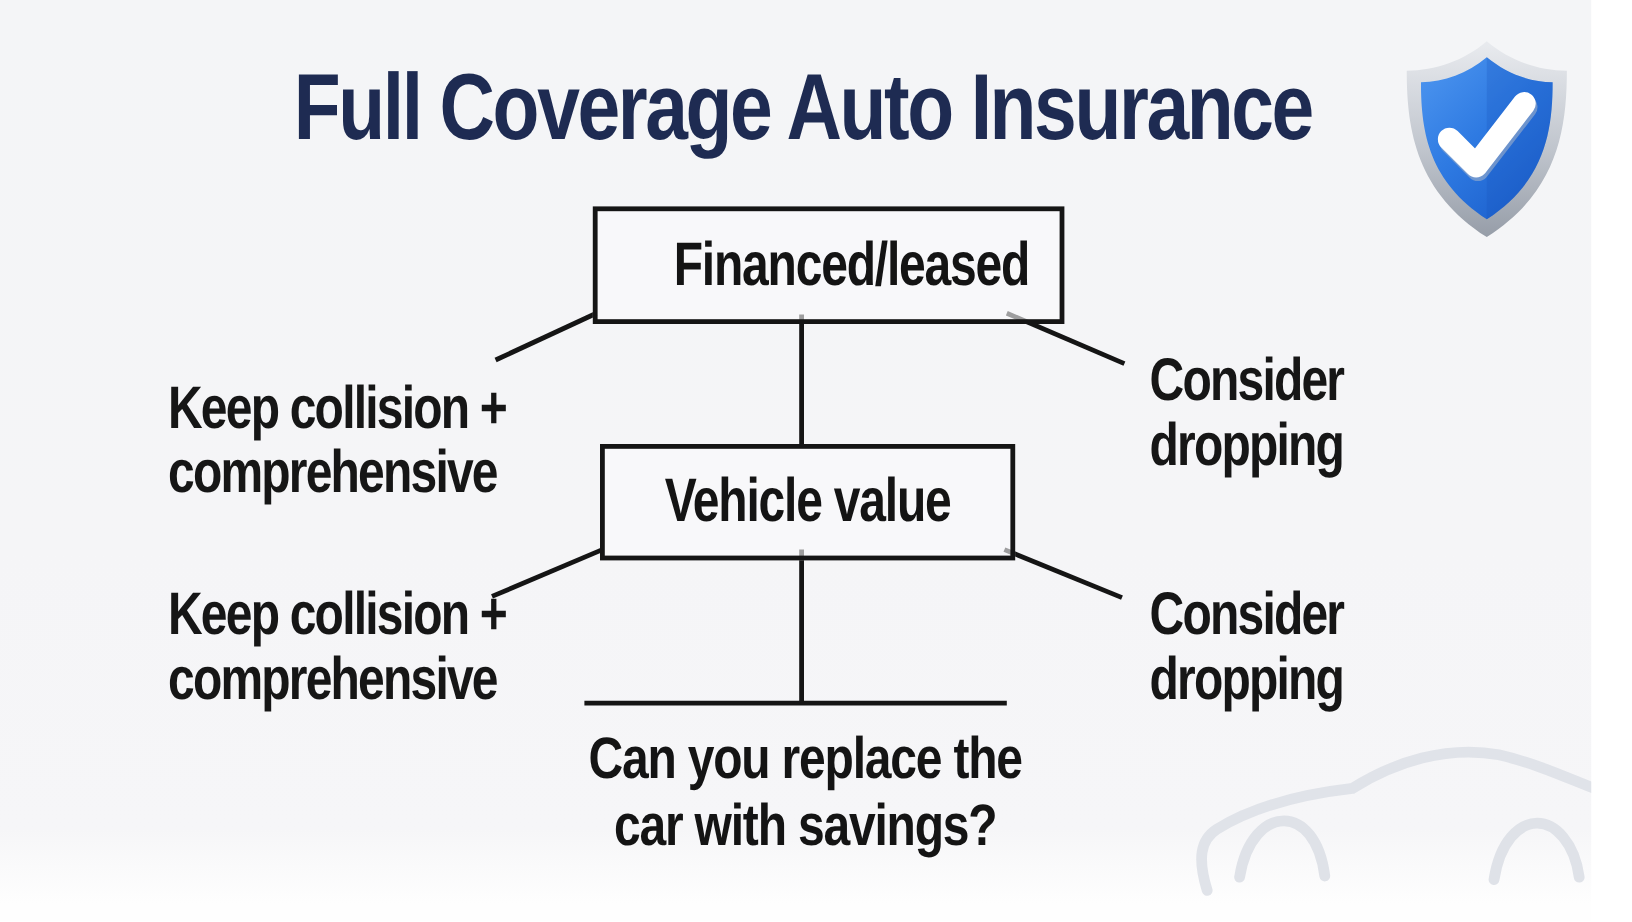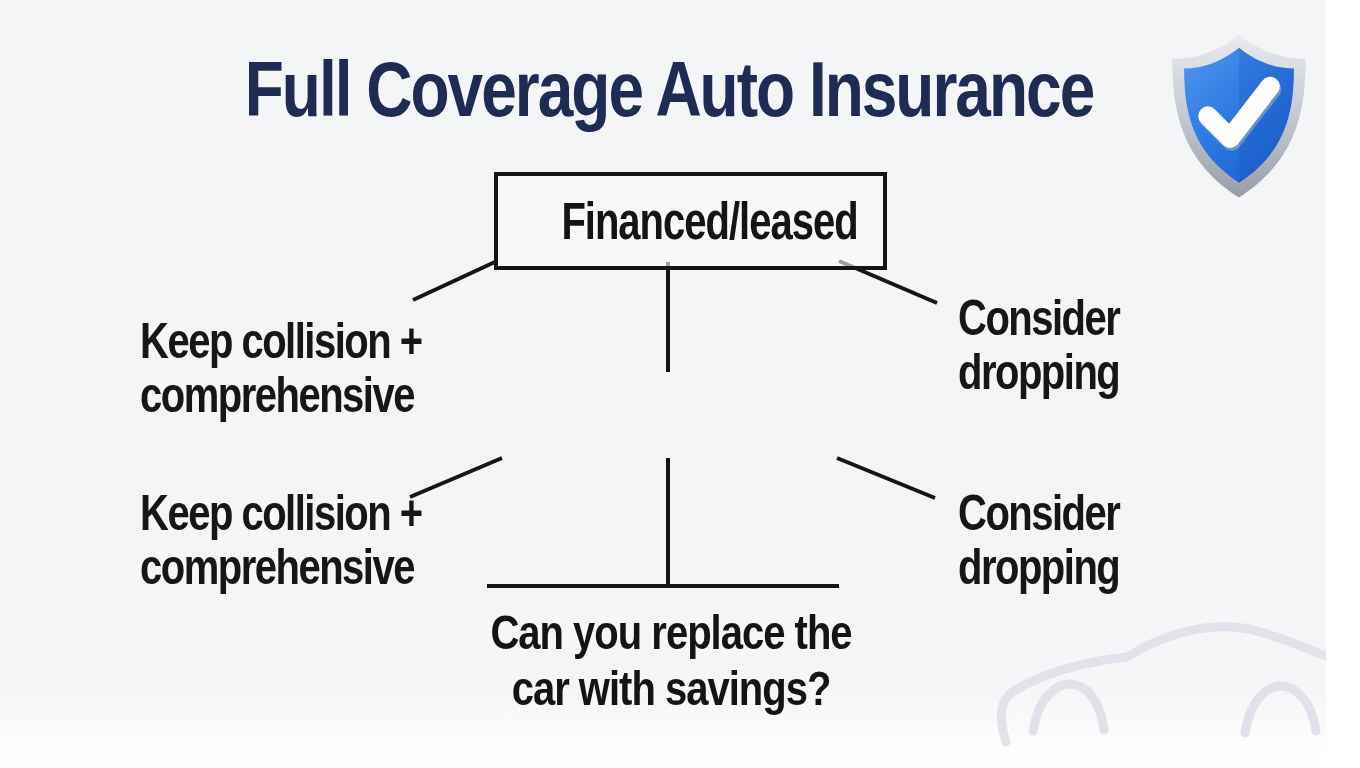--- a/index.html
+++ b/index.html
@@ -129,20 +129,23 @@
     <line x1="668" y1="458" x2="668" y2="586" stroke="#151515" stroke-width="4"></line>
     <line x1="502" y1="458" x2="410" y2="497" stroke="#151515" stroke-width="4"></line>
     <line x1="837" y1="458" x2="935" y2="498" stroke="#151515" stroke-width="4"></line>
     <line x1="487" y1="586" x2="839" y2="586" stroke="#151515" stroke-width="4"></line>
   </svg>
 
   <div class="node node-financed">
     <span class="node-label">Financed/leased</span>
   </div>
 
+  <div class="node node-vehicle">
+    <span class="node-label">Vehicle value</span>
+  </div>
 
   <div class="outcome outcome-keep-top">
     <span>Keep collision +</span><br>
     <span>comprehensive</span>
   </div>
 
   <div class="outcome outcome-drop-top">
     <span>Consider</span><br>
     <span>dropping</span>
   </div>

